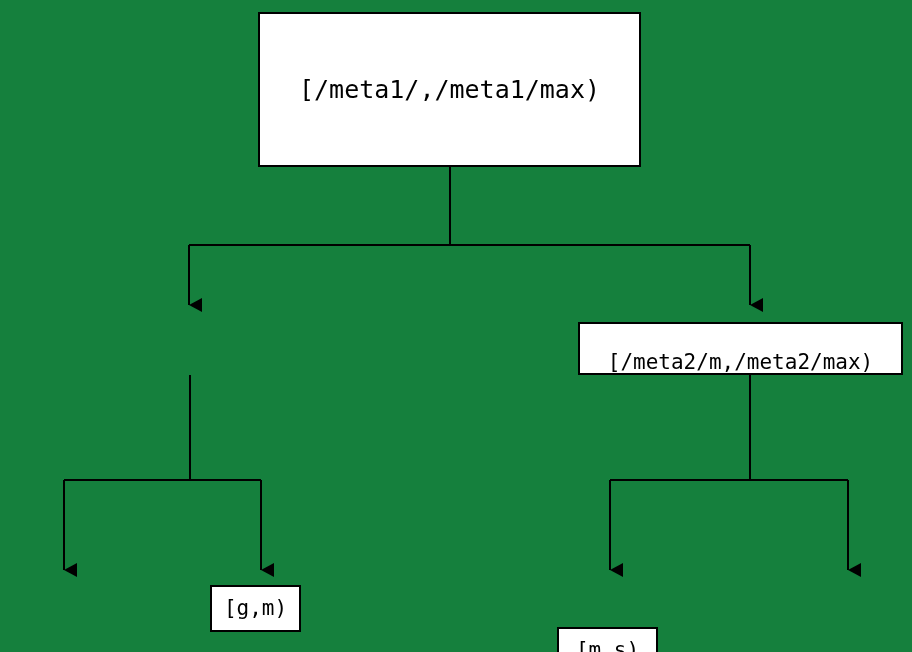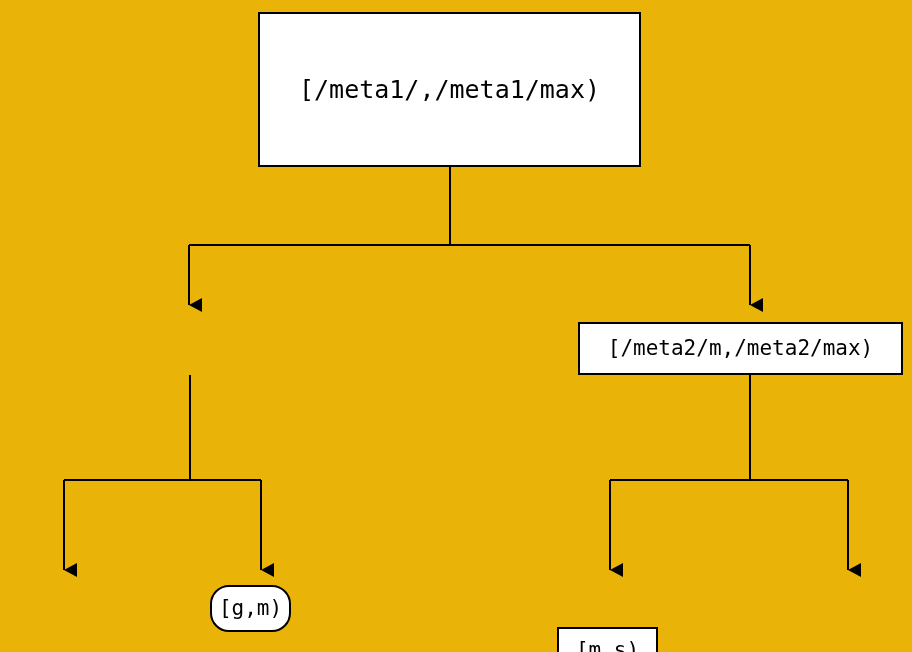--- a/index.html
+++ b/index.html
@@ -8,21 +8,21 @@
     padding: 0;
     background: #ffffff;
   }
   body {
     font-family: "DejaVu Sans Mono", "Liberation Mono", monospace;
   }
   #diagram-canvas {
     position: relative;
     width: 912px;
     height: 652px;
-    background: #eab308;
+    background: #15803d;
     overflow: hidden;
   }
   #connector-layer {
     position: absolute;
     left: 0;
     top: 0;
     width: 912px;
     height: 652px;
   }
   .tree-node {
@@ -57,37 +57,38 @@
     left: 20px;
     top: 322px;
     width: 327px;
     height: 53px;
   }
   #node-mid-right {
     left: 578px;
     top: 322px;
     width: 325px;
     height: 53px;
+    align-items: flex-end;
   }
   #node-mid-left .node-label,
   #node-mid-right .node-label {
     font-size: 21px;
     line-height: 1;
   }
   
   .leaf-node {
     top: 585px;
     height: 47px;
   }
   .leaf-node .node-label {
     font-size: 21px;
     line-height: 1;
   }
   #node-leaf-0 { left: 8px;   width: 102px; }
-  #node-leaf-1 { left: 210px; width: 81px; border-radius: 19px; }
+  #node-leaf-1 { left: 210px; width: 91px; }
   #node-leaf-2 { left: 557px; width: 101px; margin-top: 42px; }
   #node-leaf-3 { left: 783px; width: 125px; }
 </style>
 </head>
 <body>
 
 <div id="diagram-canvas">
 
   <svg id="connector-layer" viewBox="0 0 912 652" width="912" height="652" xmlns="http://www.w3.org/2000/svg">
     <defs>

